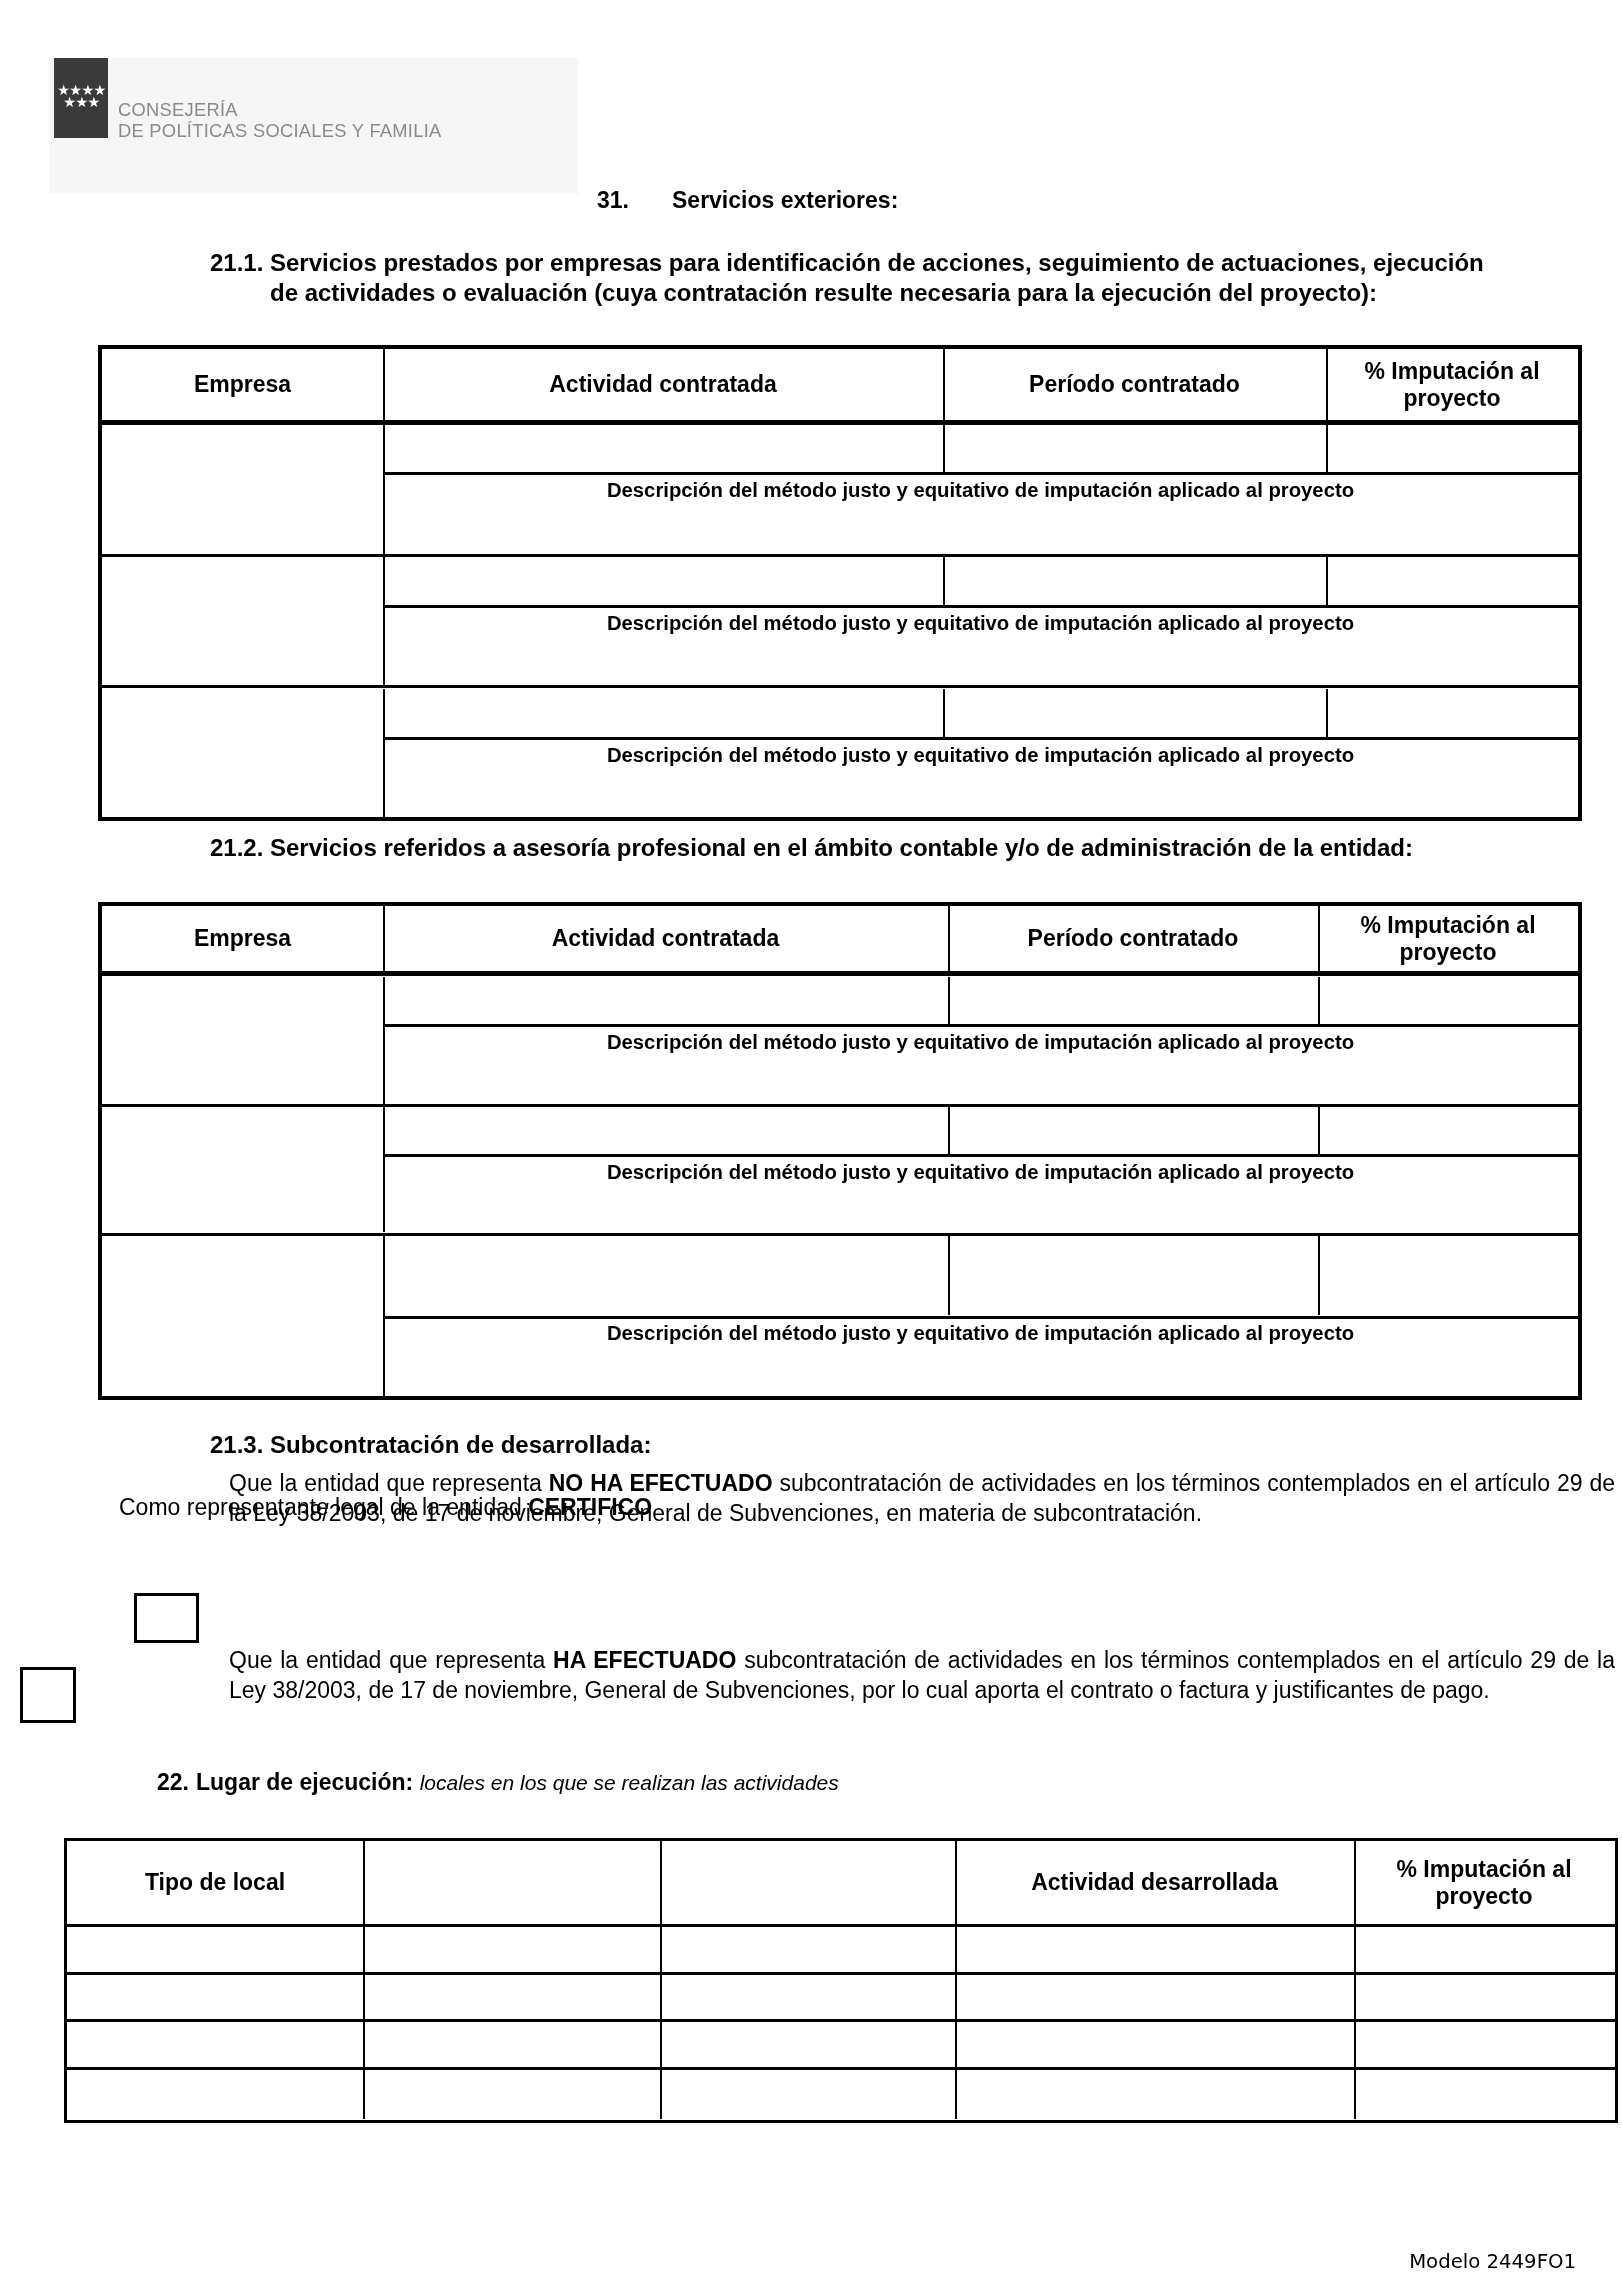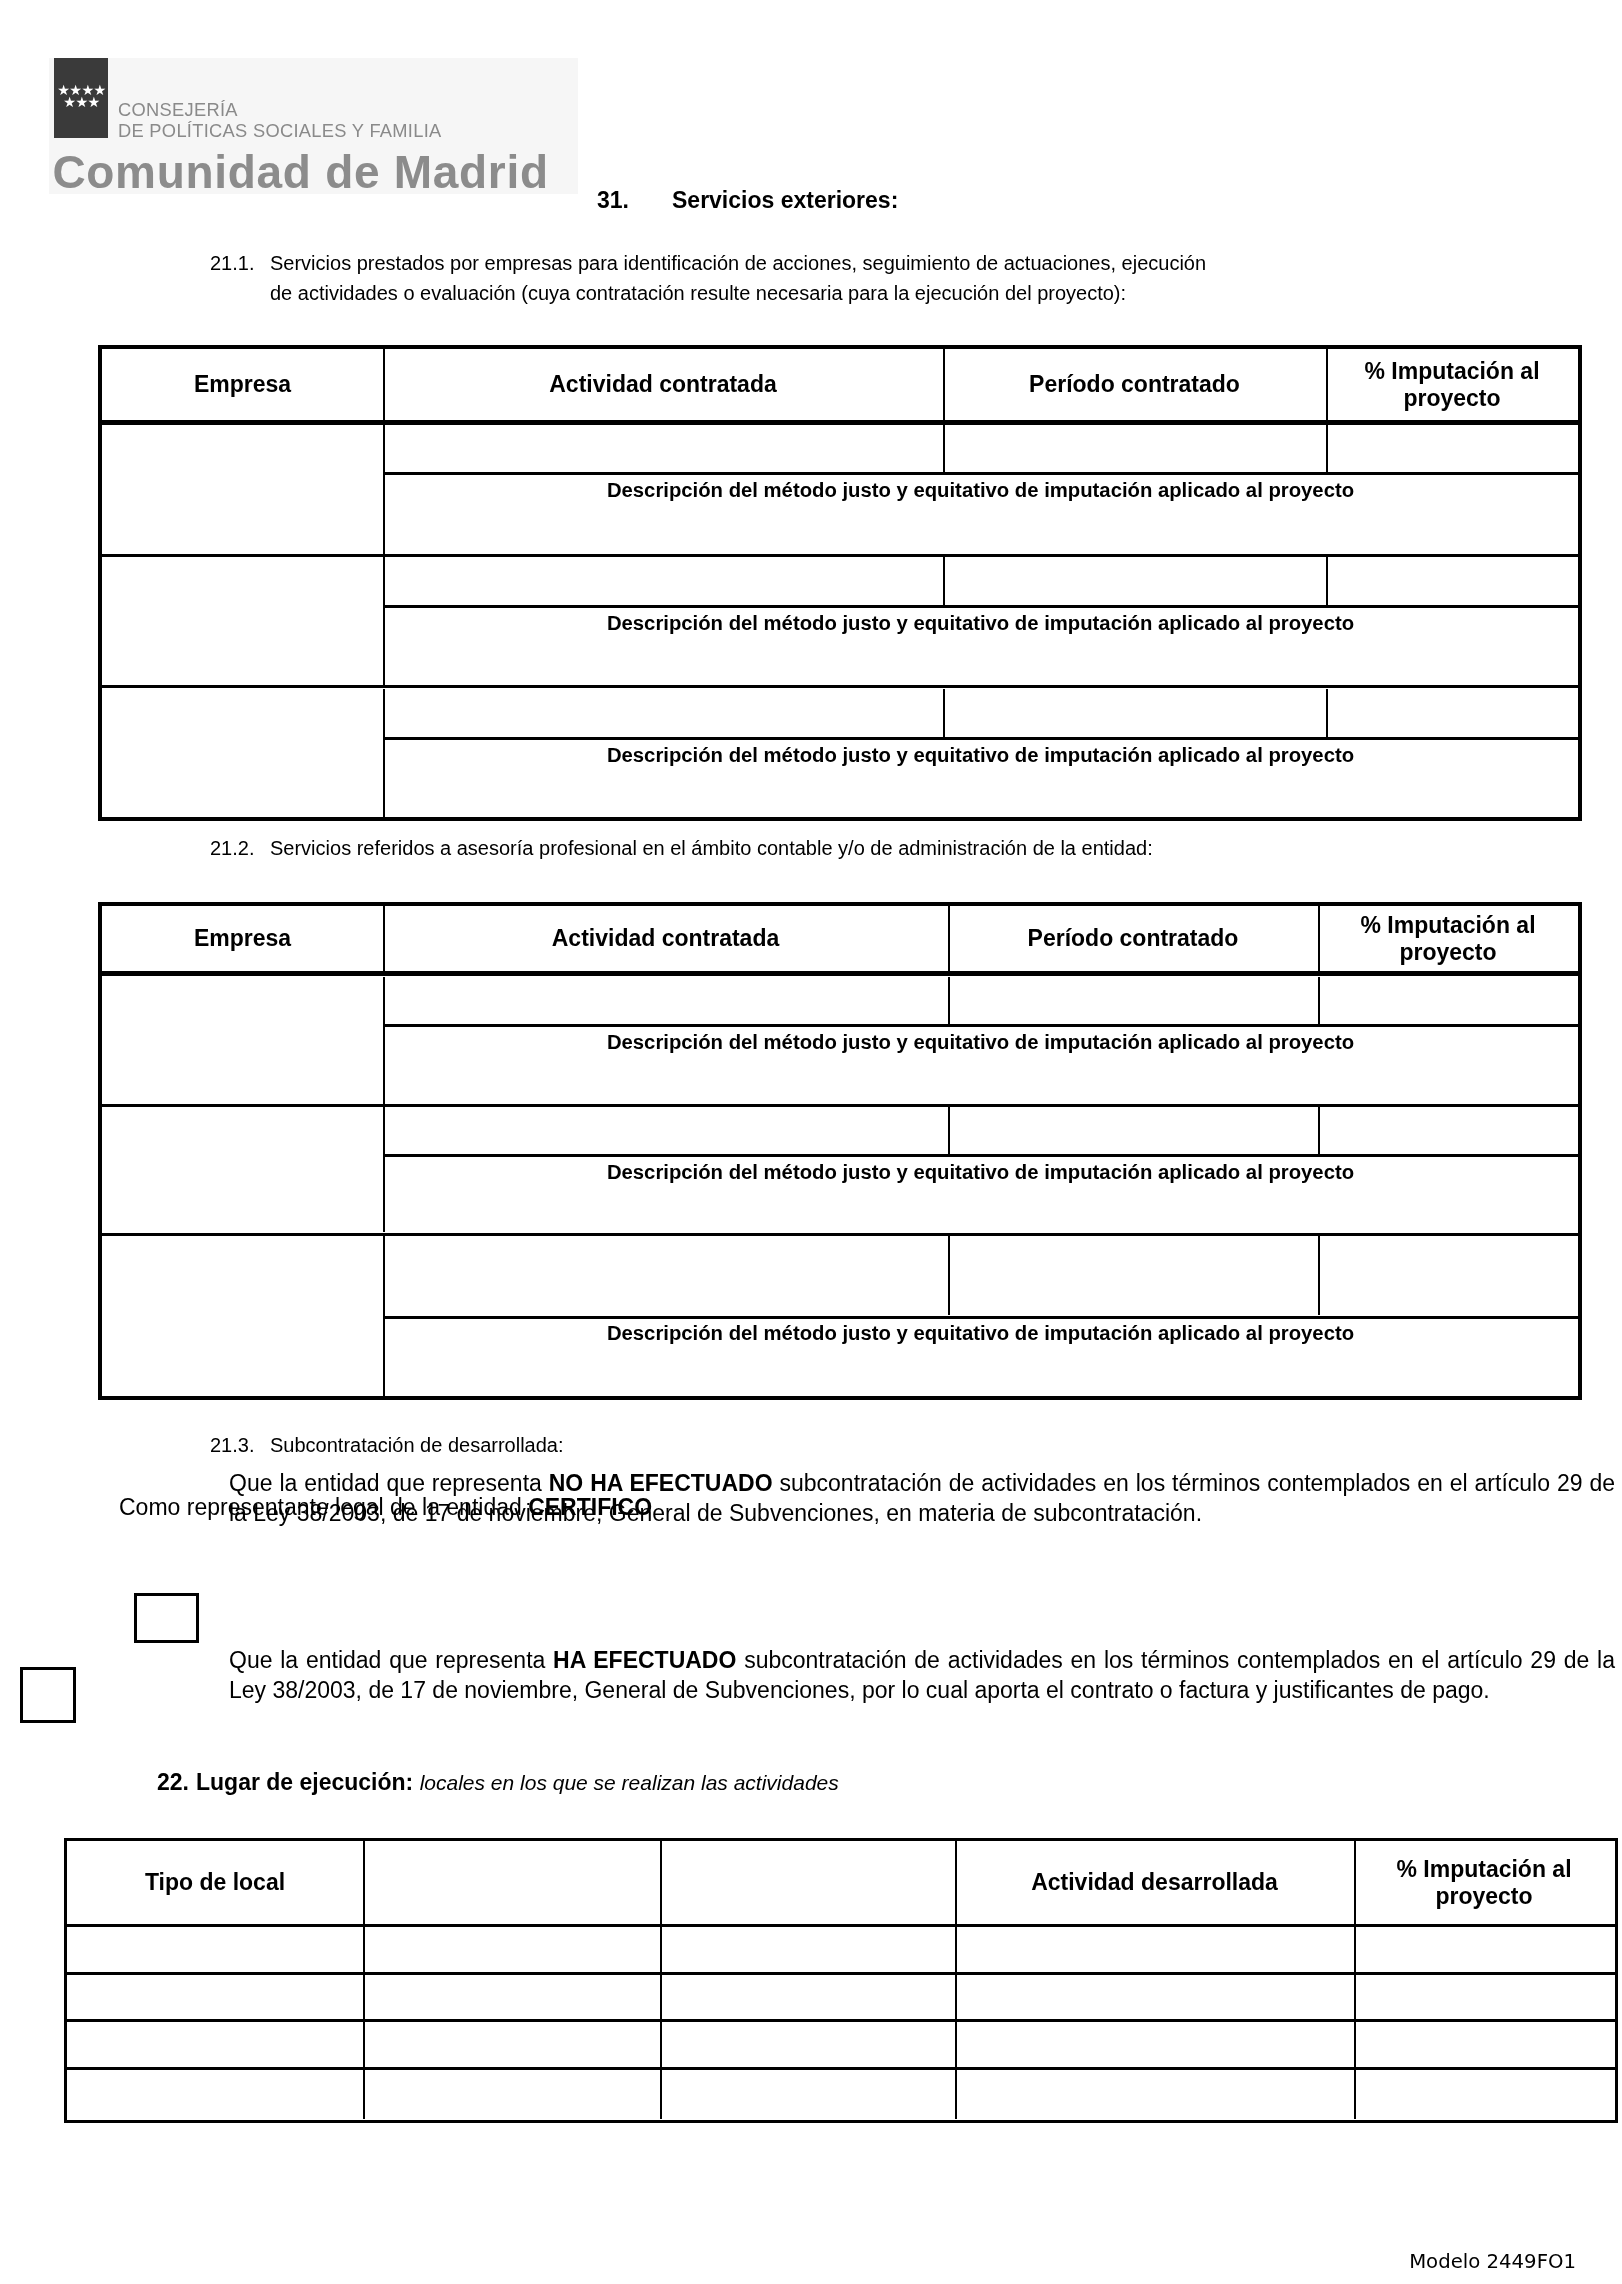--- a/index.html
+++ b/index.html
@@ -11,21 +11,21 @@
   
   .logo { left: 49px; top: 58px; width: 529px; height: 136px; background: #f6f6f6; }
   .logo-box { position: absolute; left: 5.4px; top: 0; width: 54px; height: 80px; background: #3a3a3a; }
   .logo-stars { position: absolute; left: 0; top: 26px; width: 54px; text-align: center; color: #fff; font-size: 14.2px; line-height: 12.2px; letter-spacing: -0.7px; font-family: "DejaVu Sans", sans-serif; }
   .logo-cons { position: absolute; left: 69px; top: 41px; color: #8a8a8a; font-size: 18.3px; line-height: 21px; letter-spacing: 0.3px; }
   .logo-name { position: absolute; left: 3.4px; top: 87px; color: #8c8c8c; font-size: 46px; font-weight: bold; letter-spacing: 0.7px; line-height: 54px; white-space: nowrap; }
 
   .h-main { left: 597px; top: 187px; font-size: 23px; font-weight: bold; white-space: nowrap; }
   .h-main .num { display: inline-block; width: 75px; }
 
-  .h-sub { font-size: 20px; font-weight: normal; line-height: 30px; }
+  .h-sub { font-size: 24px; font-weight: bold; line-height: 30px; }
   .h-sub .num { display: inline-block; width: 60px; }
   .h-sub .cont { padding-left: 60px; display: block; }
 
   
   .tbl { position: absolute; border: 4.1px solid #000; }
   .cell { position: absolute; display: flex; align-items: center; justify-content: center; text-align: center; font-weight: bold; font-size: 23px; line-height: 27px; }
   .vline { position: absolute; width: 2px; background: #000; }
   .hline { position: absolute; height: 4.1px; background: #000; }
   .desc { position: absolute; font-weight: bold; font-size: 20.3px; text-align: center; white-space: nowrap; }
   .field { position: absolute; background: transparent; }
@@ -39,21 +39,20 @@
 <body>
 
 <div class="abs logo">
   <div class="logo-box">
     <div class="logo-stars">★★★★<br>★★★</div>
   </div>
   <div class="logo-cons">
     <div>CONSEJERÍA</div>
     <div>DE POLÍTICAS SOCIALES Y FAMILIA</div>
   </div>
-  <div class="logo-name">Comunidad de Madrid</div>
 </div>
 
 <div class="abs h-main">
   <span class="num">31.</span><span>Servicios exteriores:</span>
 </div>
 
 <div class="abs h-sub" style="left:210px; top:248px; width:1377px;">
   <span class="num">21.1.</span><span>Servicios prestados por empresas para identificación de acciones, seguimiento de actuaciones, ejecución</span>
   <span class="cont">de actividades o evaluación (cuya contratación resulte necesaria para la ejecución del proyecto):</span>
 </div>

